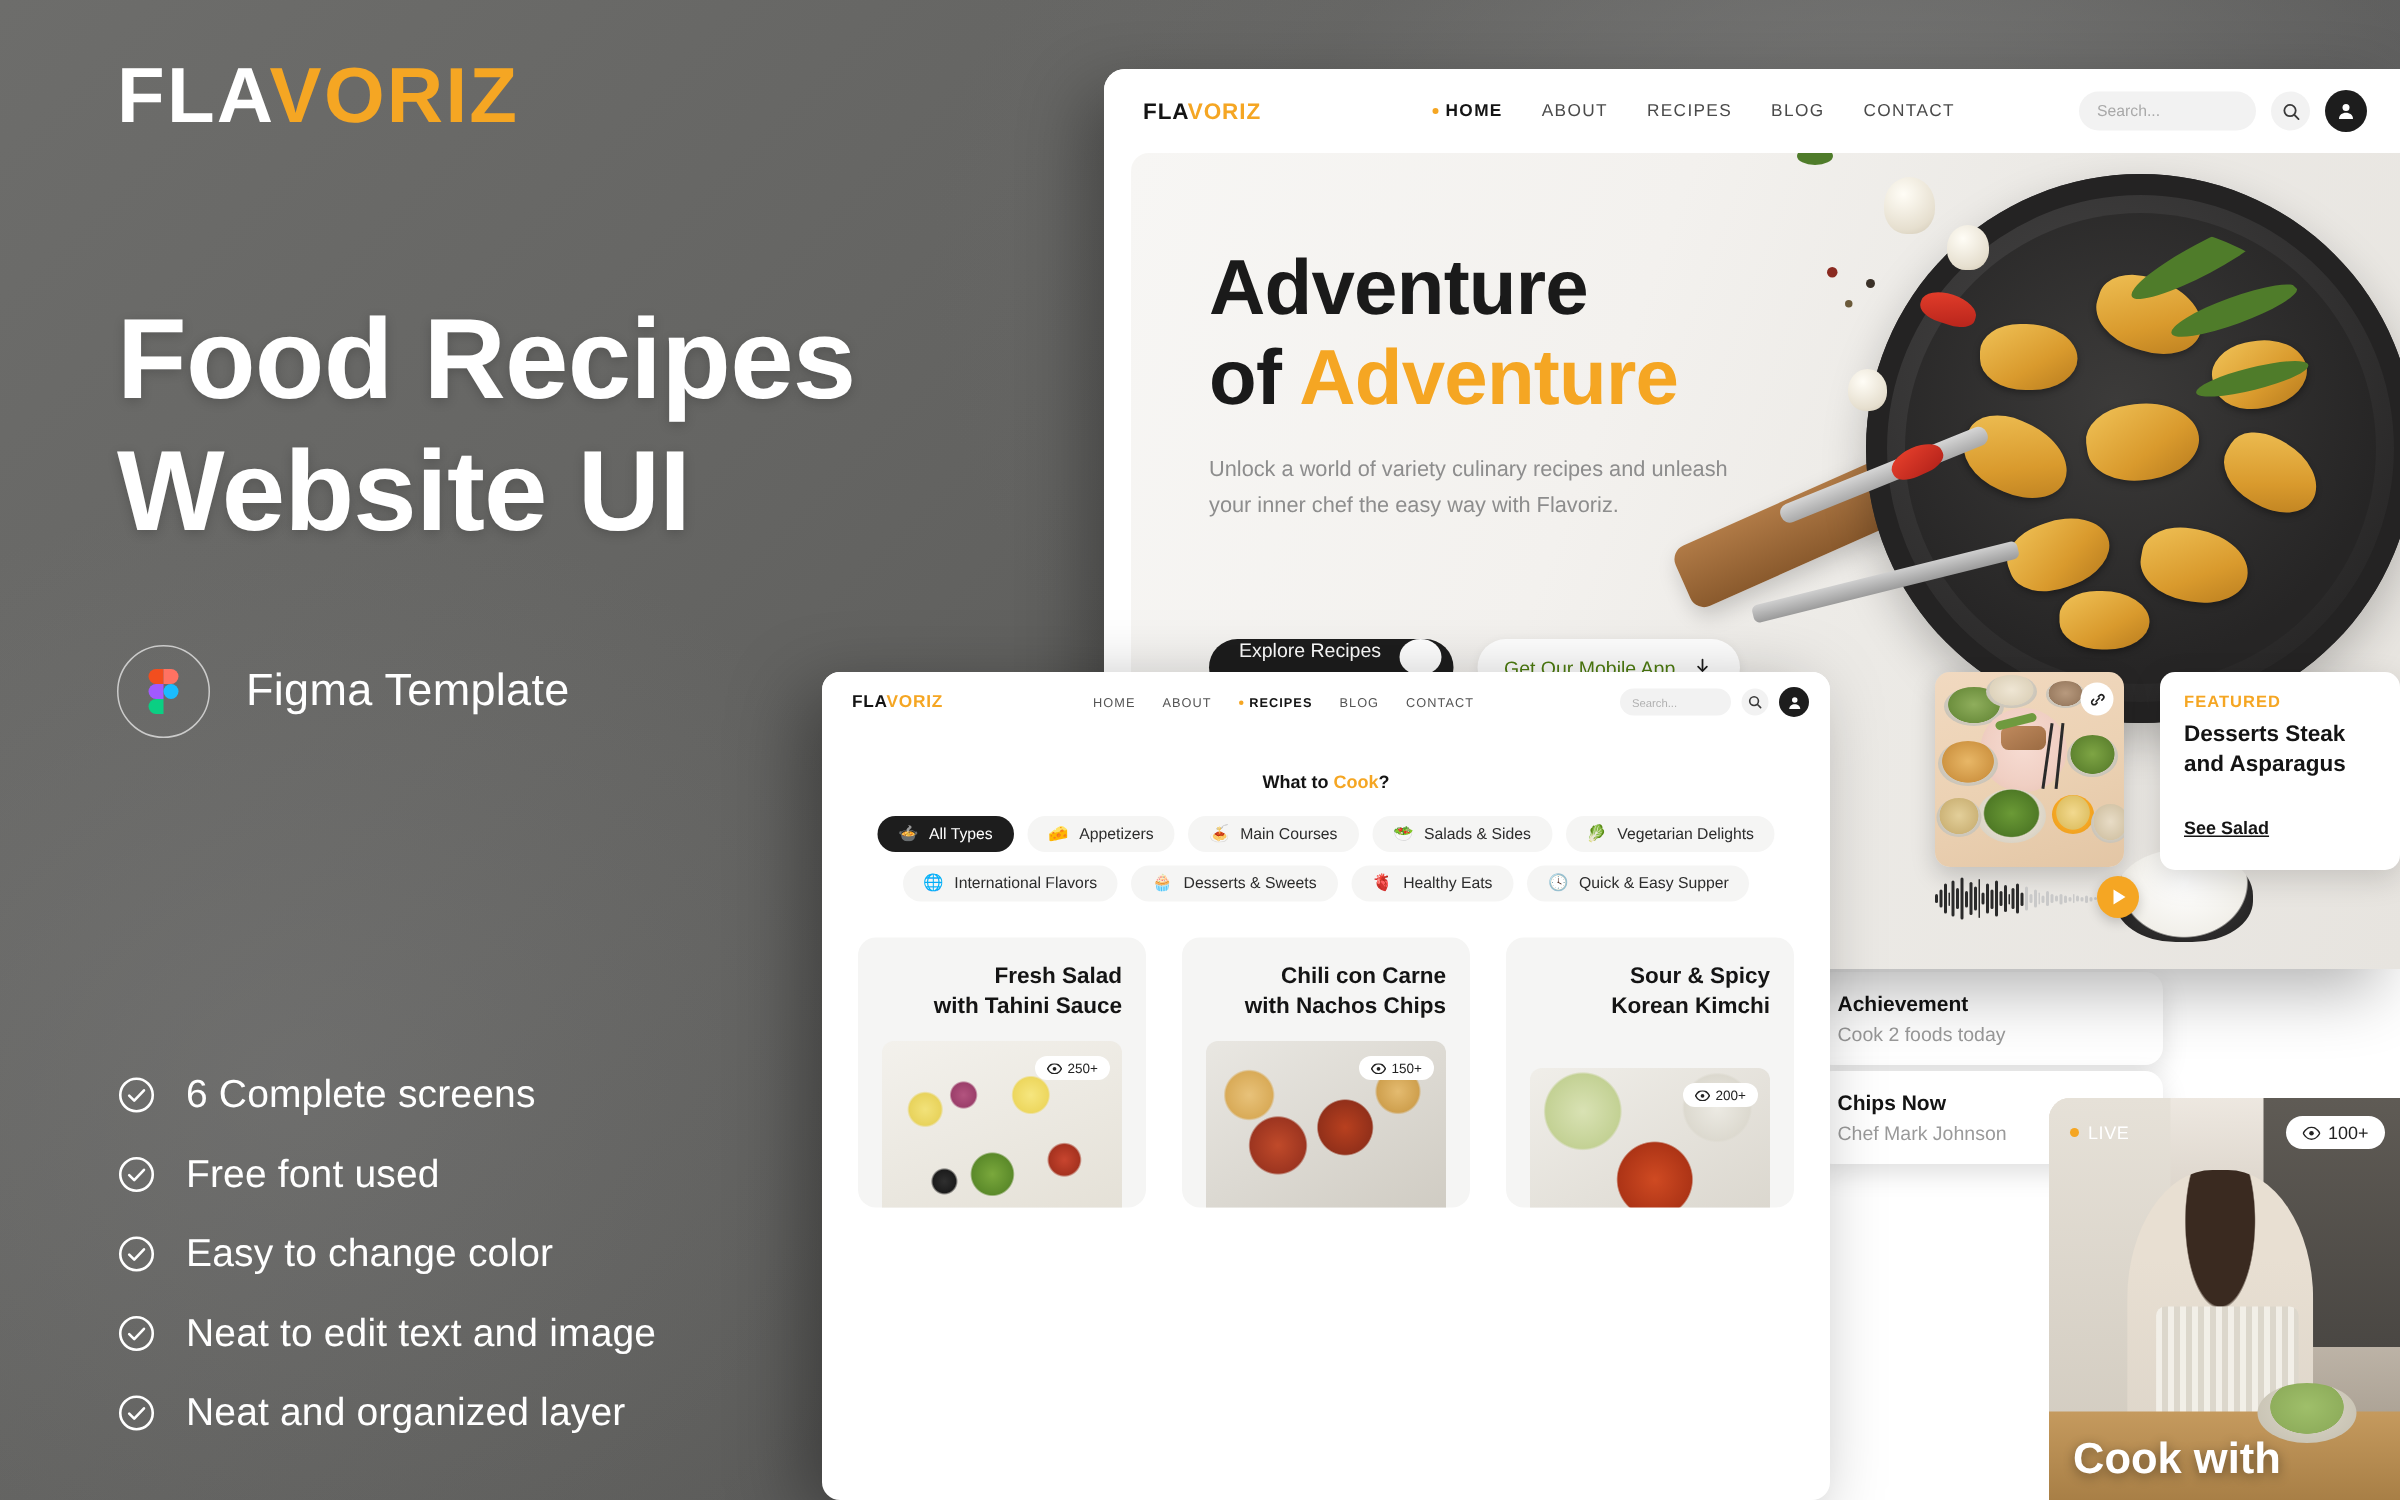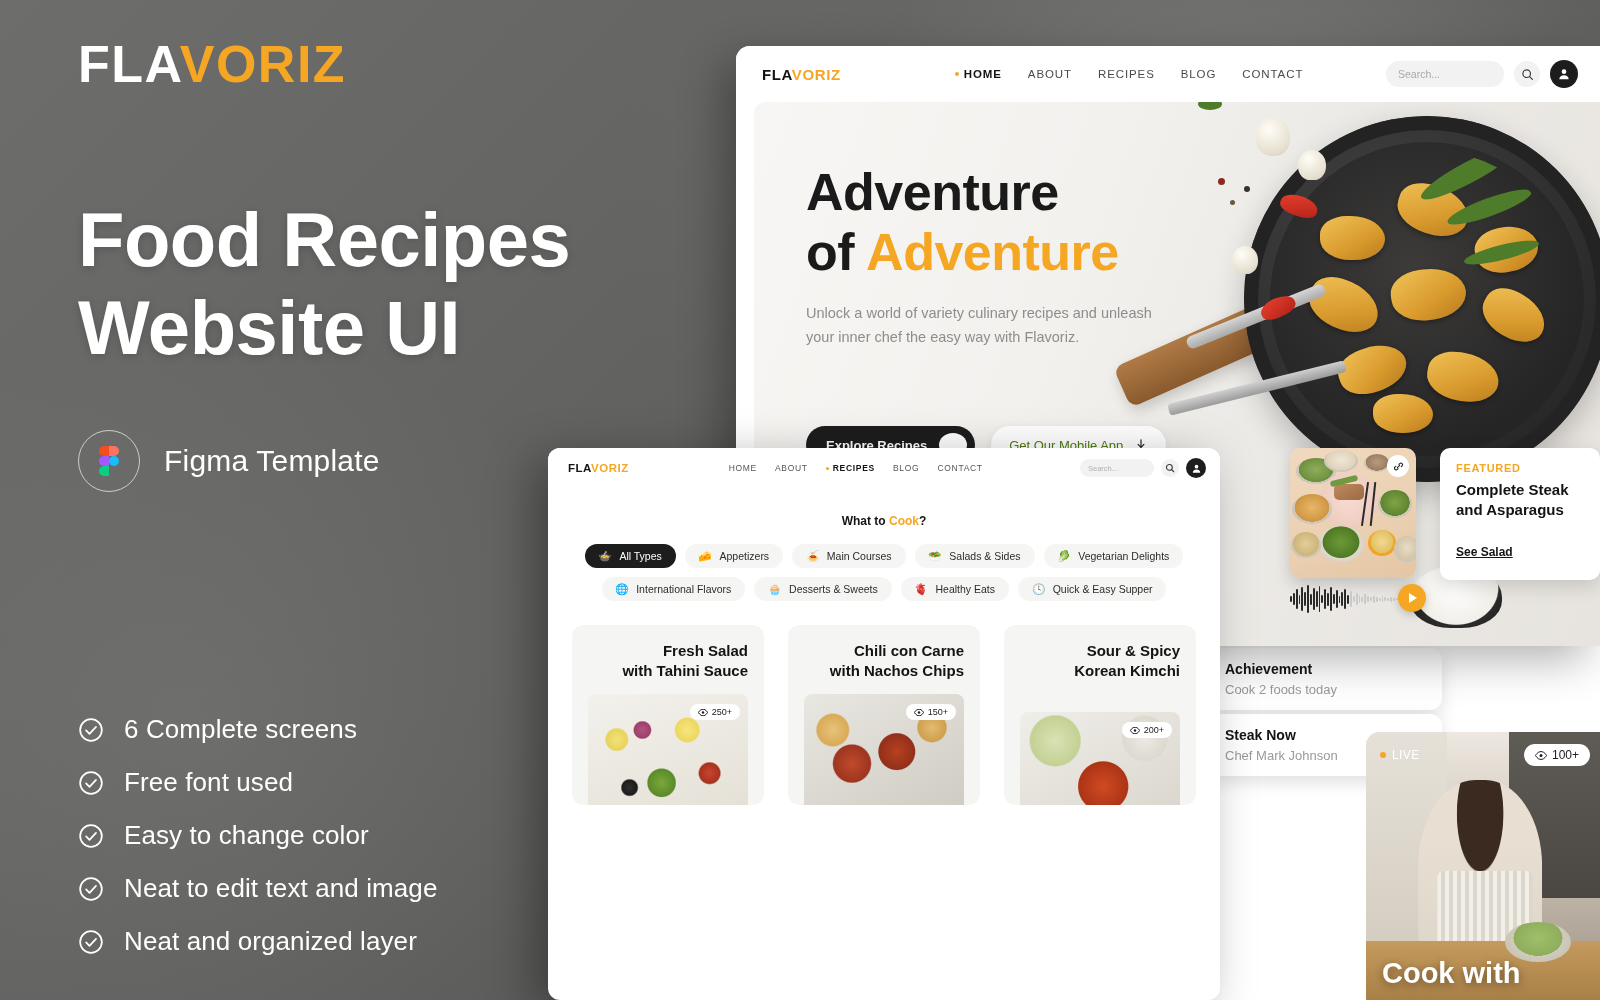--- a/index.html
+++ b/index.html
@@ -152,21 +152,21 @@
   .hero {
     position:relative; height:544px; margin:0 0 0 18px; border-radius:12px 0 0 0; overflow:hidden;
     background:linear-gradient(110deg,#f7f6f4 0%,#f3f1ee 36%,#eceae6 58%,#e7e4df 100%);
   }
   .hero-txt { position:absolute; left:52px; top:60px; }
   .h1 { font-size:52px; font-weight:bold; color:#1a1a1a; line-height:1.16; letter-spacing:-0.5px;}
   .h1 .o { color:#f5a623; }
   .hero-sub { margin-top:18px; font-size:14.5px; color:#8d8d8d; line-height:1.7; }
   .hero-btns { position:absolute; left:52px; top:324px; display:flex; gap:16px; }
   .btn-dark { background:#1d1d1d; color:#fff; border-radius:22px; height:38px; padding:0 8px 0 20px;
-     display:flex; align-items:center; gap:12px; font-size:13px;font-weight:bold; }
+     display:flex; gap:12px; font-size:13px; }
   .btn-dark .chip { width:24px;height:24px;border-radius:50%;background:#fff;display:flex;align-items:center;justify-content:center;}
   .btn-light { background:#fff; color:#4d7c0f; border-radius:22px; height:38px; padding:0 18px;
      display:flex; align-items:center; gap:11px; font-size:13px; box-shadow:0 2px 8px rgba(0,0,0,.07);}
 
   
   .food1 { position:absolute; right:-30px; top:-20px; width:560px; height:560px; }
   .skillet { position:absolute; right:20px; top:34px; width:366px; height:366px; border-radius:50%;
     background:radial-gradient(circle at 40% 35%, #474646 0%, #2e2d2d 60%, #1d1c1c 100%);
     box-shadow:inset 0 0 0 14px #242323, 0 12px 30px rgba(0,0,0,0.22); }
   .skillet-in { position:absolute; inset:26px; border-radius:50%;
@@ -334,21 +334,21 @@
     <div class="w3-sub">
       <span>ecipes</span><br>
       <span>n.</span>
     </div>
 
     <div class="w3-card" style="top:412px;">
       <div class="t">Achievement</div>
       <div class="s">Cook 2 foods today</div>
     </div>
     <div class="w3-card" style="top:478px;">
-      <div class="t">Steak Now</div>
+      <div class="t">Chips Now</div>
       <div class="s">Chef Mark Johnson</div>
     </div>
 
     <div class="live-video">
       <div class="lv-kitchen"></div>
       <div class="lv-wall"></div>
       <div class="lv-dark"></div>
       <div class="lv-person"></div>
       <div class="lv-apron"></div>
       <div class="lv-counter"></div>
@@ -389,21 +389,21 @@
       <svg width="11" height="11" viewBox="0 0 24 24" fill="none" stroke="#222" stroke-width="2.4" stroke-linecap="round">
           <path d="M9.5 14.5l5-5"></path>
           <path d="M13 7.5l1.8-1.8a3.5 3.5 0 015 5L18 12.5"></path>
           <path d="M11 16.5L9.2 18.3a3.5 3.5 0 01-5-5L6 11.5"></path>
         </svg>
     </div>
   </div>
   <div class="feat-panel">
     <div class="feat-tag">FEATURED</div>
     <div class="feat-title">
-      <span>Complete Steak</span><br>
+      <span>Desserts Steak</span><br>
       <span>and Asparagus</span>
     </div>
     <div class="feat-link">See Salad</div>
   </div>
   <div class="wave-row" id="wave">
       <i style="height: 6px;"></i>
       <i style="height: 12px;"></i>
       <i style="height: 20px;"></i>
       <i style="height: 9px;"></i>
       <i style="height: 24px;"></i>

